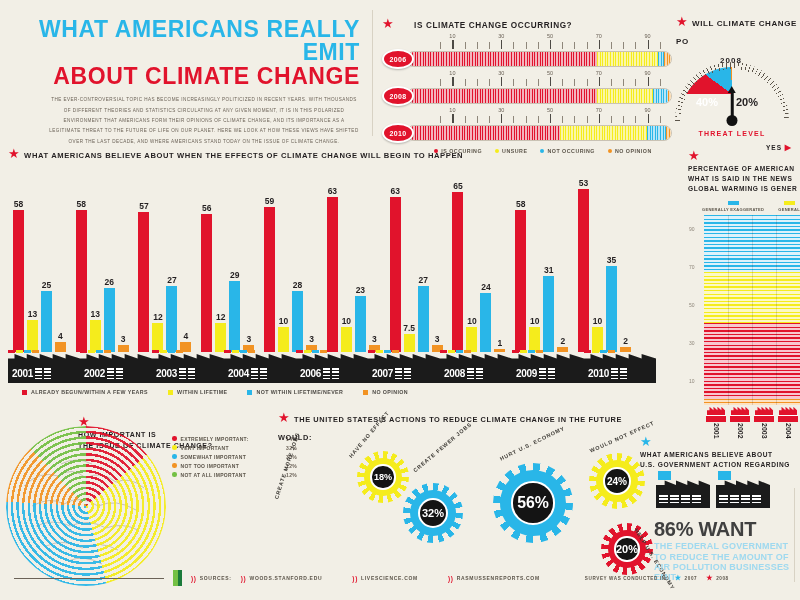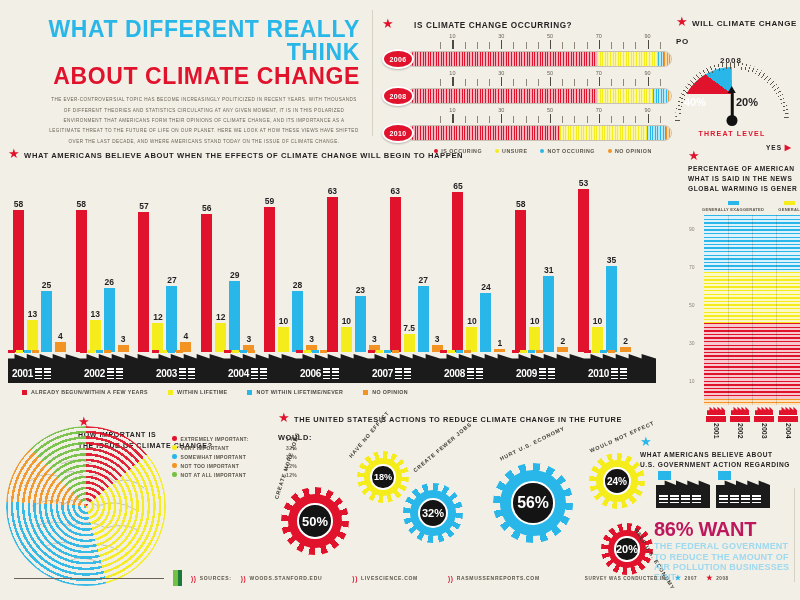--- a/index.html
+++ b/index.html
@@ -58,21 +58,21 @@
   #gauge-wrap .sec-title { font-size:8px; }
   #gauge-year { text-align:center; font-size:8px; font-weight:bold; color:#231f20;
                 letter-spacing:1px; margin-top:8px; margin-left:-14px;}
   .gauge { position:relative; width:104px; height:54px; margin-left:4px; margin-top:2px; }
   .gauge .dial { position:absolute; inset:0; border-radius:52px 52px 0 0; overflow:hidden;
                  background:conic-gradient(from 270deg,#e1132c 0 36deg,#29b6e8 36deg 88deg,#f29323 88deg 90deg,transparent 90deg); }
   .gauge .ticks { position:absolute; inset:-5px -5px 0 -5px; border-radius:57px 57px 0 0;
                   background:repeating-conic-gradient(from 270deg at 50% 100%, #5c554a 0 .7deg, transparent .7deg 4deg);
                   -webkit-mask: radial-gradient(circle at 50% 100%, transparent 0 52px, #000 52px);
                   mask: radial-gradient(circle at 50% 100%, transparent 0 52px, #000 52px); }
-  .gauge .pct-l { position:absolute; left:4px; bottom:13px; color:#fff; font-size:11px; font-weight:bold; }
+  .gauge .pct-l { position:absolute; left:16px; bottom:13px; color:#fff; font-size:11px; font-weight:bold; }
   .gauge .pct-r { position:absolute; right:26px; bottom:13px; color:#231f20; font-size:11px; font-weight:bold; }
   .gauge .needle { position:absolute; left:50%; bottom:0; width:2.5px; height:30px; background:#111;
                    transform:translateX(-50%); }
   .gauge .needle::before { content:""; position:absolute; top:-5px; left:50%; transform:translateX(-50%);
                    border-left:4px solid transparent; border-right:4px solid transparent; border-bottom:7px solid #111; }
   .gauge .pivot { position:absolute; left:50%; bottom:-5px; width:11px; height:11px; border-radius:50%;
                   background:#111; transform:translateX(-50%); }
   #threat-label { text-align:center; font-size:7px; font-weight:bold; letter-spacing:1.2px;
                   color:#e1132c; margin-top:9px; margin-left:-12px; }
   #yes-row { margin-top:6px; text-align:right; padding-right:8px; font-size:6.5px; font-weight:bold;
@@ -165,42 +165,42 @@
   #govsec { position:absolute; left:640px; top:432px; width:160px; }
   #govsec .sec-title { font-size:6.6px; line-height:1.55; }
   #gov-fac { display:flex; gap:6px; margin-top:10px; margin-left:16px; }
   .gfac { position:relative; width:54px; height:30px; }
   .gfac .sm { position:absolute; left:2px; top:-9px; width:13px; height:9px; background:#29b6e8; }
   .gfac .rf { position:absolute; left:0; top:0; width:54px; height:13px; background:#1b1b1b;
      clip-path:polygon(0 100%,0 36%,16% 36%,16% 0,37% 36%,37% 0,58% 36%,58% 0,79% 36%,79% 0,100% 36%,100% 100%); }
   .gfac .bd { position:absolute; left:0; top:12px; width:54px; height:16px; background:#1b1b1b; display:flex;
               align-items:center; gap:2px; padding-left:3px; }
   .gfac .bd i { width:9px; height:10px; background:repeating-linear-gradient(180deg,#fff 0 1.6px,#1b1b1b 1.6px 3.4px); }
-  #gov-big { font-size:20px; font-weight:bold; color:#be185d; letter-spacing:-.3px; margin-top:8px; margin-left:14px; }
+  #gov-big { font-size:20px; font-weight:bold; color:#404040; letter-spacing:-.3px; margin-top:8px; margin-left:14px; }
   #gov-sub { font-size:9px; font-weight:bold; color:#9fd9ef; line-height:1.15; letter-spacing:.2px; margin-left:14px; }
   #gov-rule { position:absolute; left:154px; top:56px; width:1px; height:94px; background:#d8d2c4; }
 
   
   #footer { position:absolute; left:0; bottom:14px; width:800px; display:flex; align-items:center; gap:9px;
             padding-left:14px; }
   #foot-line { width:150px; height:1px; background:#6b6257; }
   #foot-flag { width:9px; height:16px; background:linear-gradient(90deg,#74c044 0 60%,#1b7a3a 60% 100%); }
   .fsrc { display:flex; align-items:center; gap:3px; font-size:5px; letter-spacing:.7px; color:#5c554a; font-weight:bold; }
   .fsrc .ch { color:#e1132c; font-size:6.5px; }
   #foot-cond { margin-left:36px; display:flex; align-items:center; gap:7px; font-size:4.6px;
                letter-spacing:.6px; color:#5c554a; font-weight:bold; }
   #foot-cond .st { font-size:7px; }
 </style>
 </head>
 <body>
 
 <div class="stage">
 
   <div id="header">
-    <div id="title-l">WHAT DIFFERENT REALLY THINK</div>
+    <div id="title-l">WHAT AMERICANS REALLY EMIT</div>
     <div id="title-r">ABOUT CLIMATE CHANGE</div>
     <div id="intro">THE EVER-CONTROVERSIAL TOPIC HAS BECOME INCREASINGLY POLITICIZED IN RECENT YEARS. WITH THOUSANDS OF DIFFERENT THEORIES AND STATISTICS CIRCULATING AT ANY GIVEN MOMENT, IT IS IN THIS POLARIZED ENVIRONMENT THAT AMERICANS FORM THEIR OPINIONS OF CLIMATE CHANGE, AND ITS IMPORTANCE AS A LEGITIMATE THREAT TO THE FUTURE OF LIFE ON OUR PLANET. HERE WE LOOK AT HOW THESE VIEWS HAVE SHIFTED OVER THE LAST DECADE, AND WHERE AMERICANS STAND TODAY ON THE ISSUE OF CLIMATE CHANGE.</div>
   </div>
   <div id="vrule"></div>
 
   <div id="thermo">
     <div>
       <span class="star">★</span>
       <span class="sec-title">IS CLIMATE CHANGE OCCURRING?</span>
     </div>
@@ -764,25 +764,20 @@
         </div>
       </div>
   </div>
 
   <div id="gearsec">
     <div>
       <span class="star">★</span>
       <span class="sec-title">THE UNITED STATES'S ACTIONS TO REDUCE CLIMATE CHANGE IN THE FUTURE WOULD:</span>
     </div>
     <div id="gears" style="position:relative;height:160px;margin-top:4px;">
-        <div class="gear" style="left: 10px; top: 46px; width: 54px; height: 54px;">
-          <div class="teeth" style="background:repeating-conic-gradient(from 0deg,#e1132c 0 11deg,transparent 11deg 22.5deg)"></div>
-          <div class="ring" style="background:#e1132c"></div>
-          <div class="hub" style="width:35.64px;height:35.64px;font-size:12.959999999999999px">50%</div>
-        </div>
         <span class="glabel" style="left: -2px; top: 48px; transform: rotate(-72deg); transform-origin: left center;">CREATE MORE JOBS</span>
         <div class="gear" style="left: 86px; top: 10px; width: 38px; height: 38px;">
           <div class="teeth" style="background:repeating-conic-gradient(from 0deg,#f5ec1c 0 11deg,transparent 11deg 22.5deg)"></div>
           <div class="ring" style="background:#f5ec1c"></div>
           <div class="hub" style="width:25.080000000000002px;height:25.080000000000002px;font-size:9.12px">18%</div>
         </div>
         <span class="glabel" style="left: 72px; top: 6px; transform: rotate(-50deg); transform-origin: left center;">HAVE NO EFFECT</span>
         <div class="gear" style="left: 132px; top: 42px; width: 46px; height: 46px;">
           <div class="teeth" style="background:repeating-conic-gradient(from 0deg,#29b6e8 0 11deg,transparent 11deg 22.5deg)"></div>
           <div class="ring" style="background:#29b6e8"></div>

